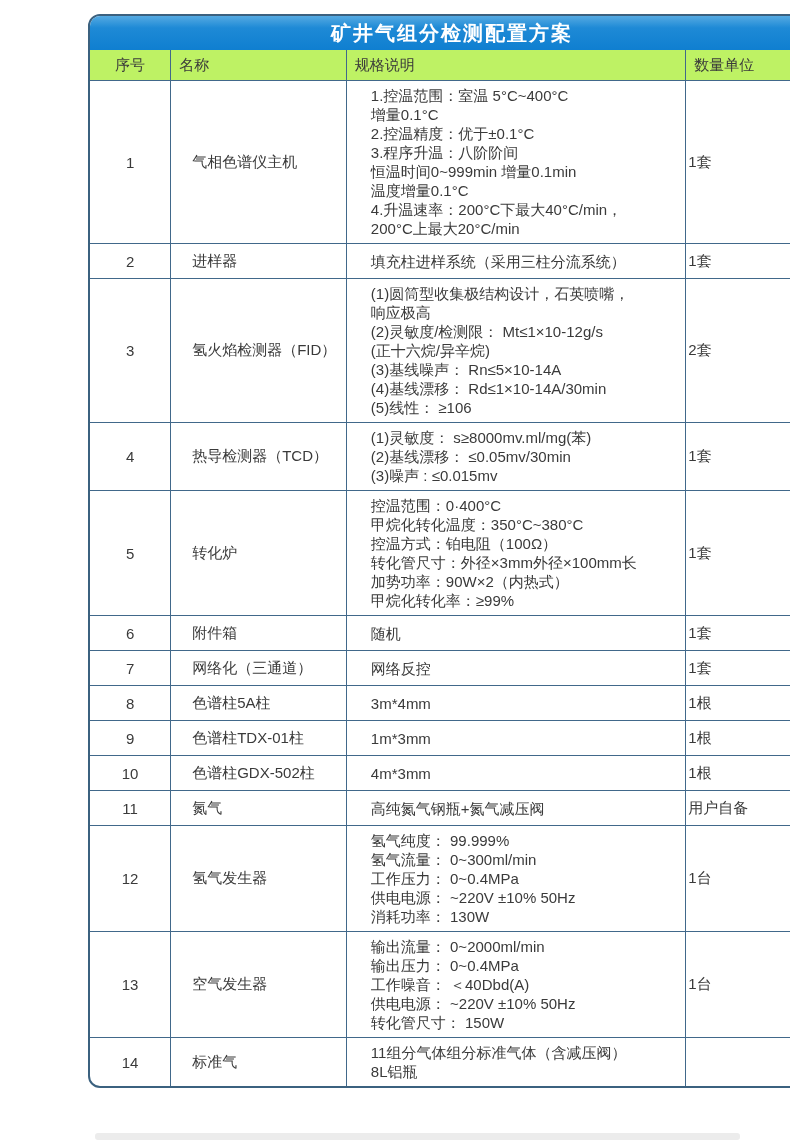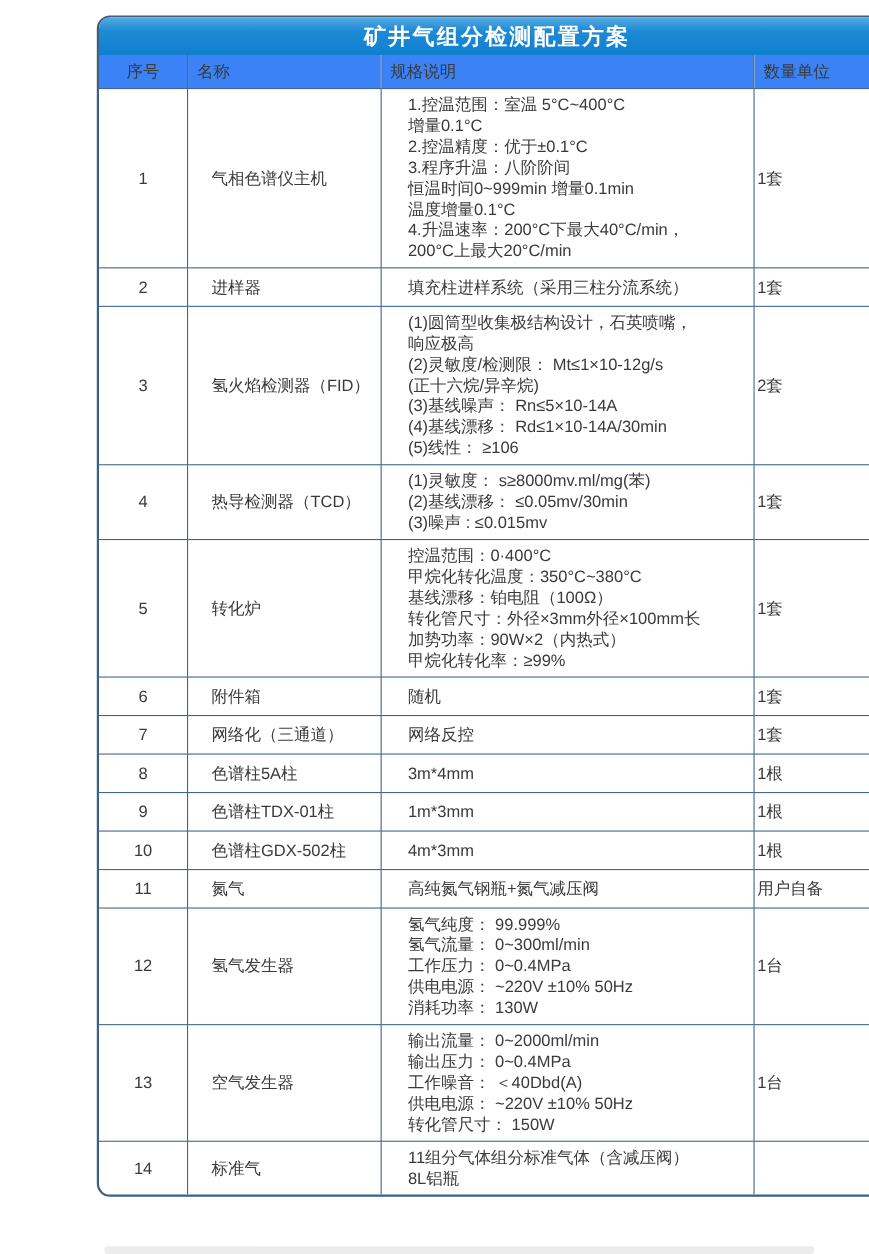--- a/index.html
+++ b/index.html
@@ -30,21 +30,21 @@
   col.c-spec{width:286px;}
   col.c-qty{width:108px;}
   th,td{
     border:1px solid #41688a;
     vertical-align:middle;
     padding:5px 8px;
     font-weight:normal;
     text-align:left;
     overflow:hidden;
   }
-  thead th{height:20px;background:#3b82f6;margin-left:32px;}
+  thead th{height:20px;background:#bef264;margin-left:32px;}
   th:first-child,td.cell-no{text-align:center;padding-left:2px;padding-right:2px;}
   td.cell-name{padding-left:21px;}
   td.cell-spec{padding-left:8px;}
   td.cell-qty{padding-left:2px;}
   td.cell-spec .spec-line{line-height:19px;margin-left:16px;}
   tbody tr{height:35px;}
   
   table tr > *:first-child{border-left:none;}
   table tr > *:last-child{border-right:none;}
   thead tr > *{border-top:none;}
@@ -123,21 +123,21 @@
             <div class="spec-line">(3)噪声 :  ≤0.015mv</div>
           </td>
           <td class="cell-qty">1套</td>
         </tr>
         <tr>
           <td class="cell-no">5</td>
           <td class="cell-name">转化炉</td>
           <td class="cell-spec">
             <div class="spec-line">控温范围：0·400°C</div>
             <div class="spec-line">甲烷化转化温度：350°C~380°C</div>
-            <div class="spec-line">基线漂移：铂电阻（100Ω）</div>
+            <div class="spec-line">控温方式：铂电阻（100Ω）</div>
             <div class="spec-line">转化管尺寸：外径×3mm外径×100mm长</div>
             <div class="spec-line">加势功率：90W×2（内热式）</div>
             <div class="spec-line">甲烷化转化率：≥99%</div>
           </td>
           <td class="cell-qty">1套</td>
         </tr>
         <tr>
           <td class="cell-no">6</td>
           <td class="cell-name">附件箱</td>
           <td class="cell-spec">

